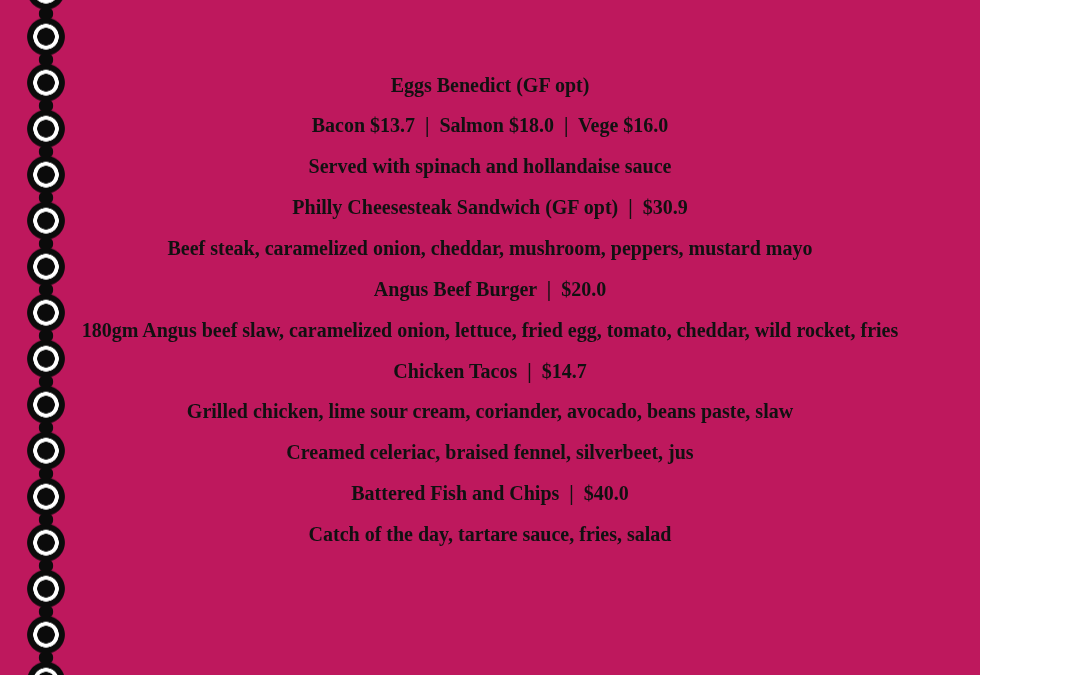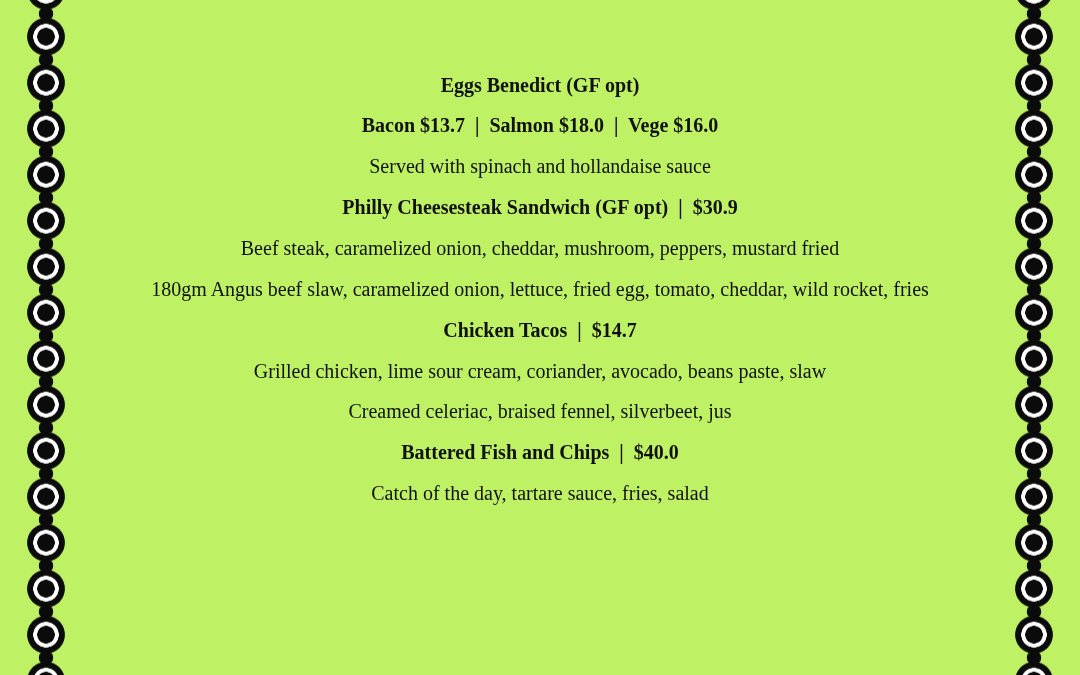--- a/index.html
+++ b/index.html
@@ -2,23 +2,23 @@
 <html><head>
 <meta charset="utf-8">
 <style>
   html, body {
     margin: 0;
     padding: 0;
     background: #ffffff;
   }
   .page {
     position: relative;
-    width: 1080px;
+    width: 980px;
     height: 675px;
-    background: #bef264;
+    background: #be185d;
     overflow: hidden;
     font-family: "Liberation Serif", "DejaVu Serif", serif;
     color: #111111;
   }
   
   .chain {
     position: absolute;
     top: 0;
     height: 675px;
     width: 38px;
@@ -50,45 +50,46 @@
     height: 40.86px;
     line-height: 40.86px;
     font-size: 20px;
     white-space: pre;
     overflow: visible;
   }
   .item-title, .item-variants {
     font-weight: 700;
   }
   .item-desc {
-    font-weight: 400;
+    font-weight: 700;
   }
 </style>
 </head>
 <body>
 
 <div class="page">
 
   <div class="chain left"></div>
   <div class="chain right"></div>
 
   <div class="menu">
 
     <div>
       <div class="line item-title">Eggs Benedict (GF opt)</div>
       <div class="line item-variants">Bacon $13.7  |  Salmon $18.0  |  Vege $16.0</div>
       <div class="line item-desc">Served with spinach and hollandaise sauce</div>
     </div>
 
     <div>
       <div class="line item-title">Philly Cheesesteak Sandwich (GF opt)  |  $30.9</div>
-      <div class="line item-desc">Beef steak, caramelized onion, cheddar, mushroom, peppers, mustard fried</div>
+      <div class="line item-desc">Beef steak, caramelized onion, cheddar, mushroom, peppers, mustard mayo</div>
     </div>
 
     <div>
+      <div class="line item-title">Angus Beef Burger  |  $20.0</div>
       <div class="line item-desc">180gm Angus beef slaw, caramelized onion, lettuce, fried egg, tomato, cheddar, wild rocket, fries</div>
     </div>
 
     <div>
     </div>
 
     <div>
       <div class="line item-title">Chicken Tacos  |  $14.7</div>
       <div class="line item-desc">Grilled chicken, lime sour cream, coriander, avocado, beans paste, slaw</div>
     </div>

